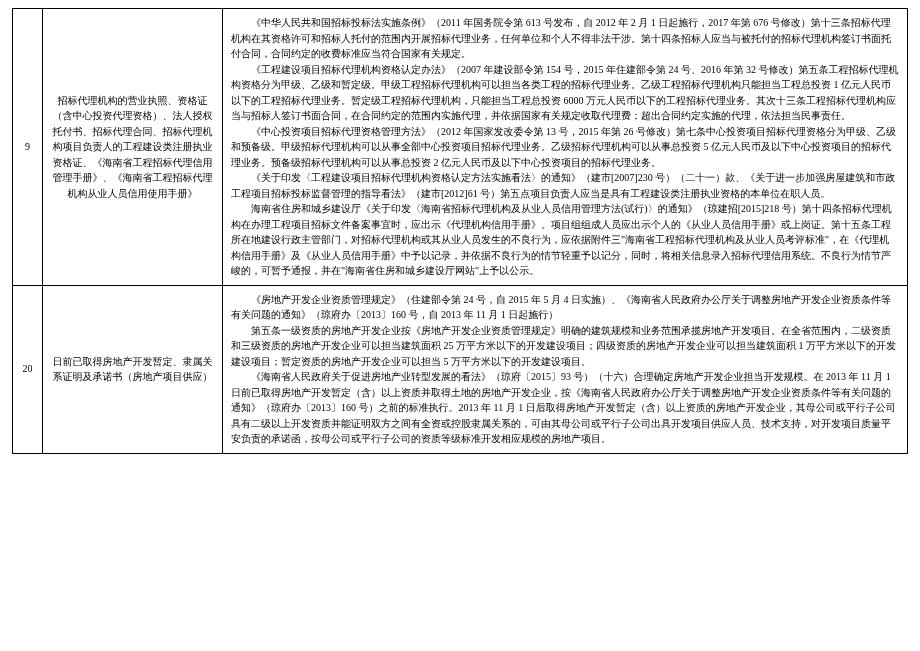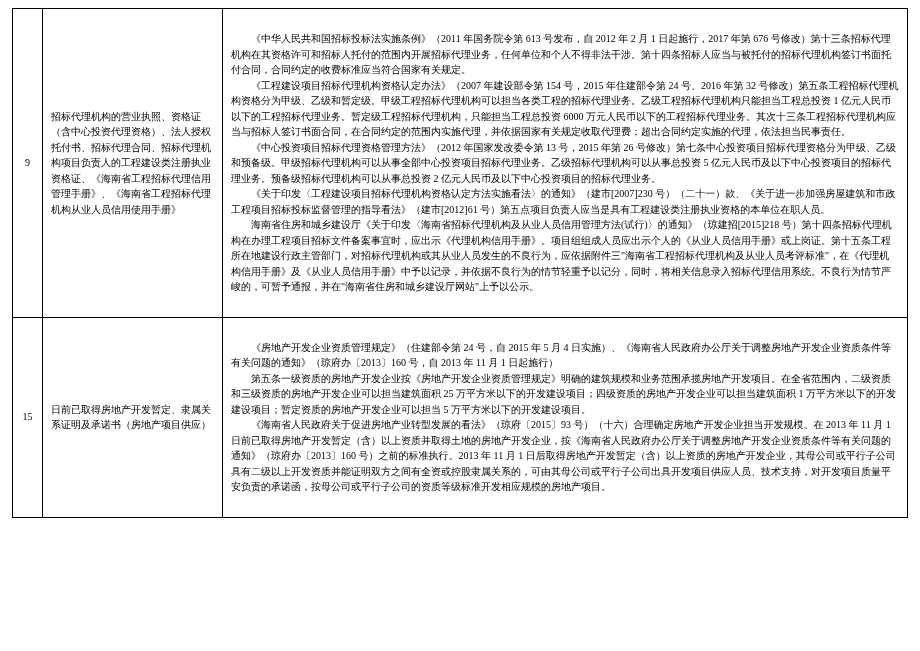--- a/index.html
+++ b/index.html
@@ -15,30 +15,30 @@
     box-sizing: border-box;
     padding: 8px 12px;
   }
   table.doc-table {
     width: 100%;
     border-collapse: collapse;
     table-layout: fixed;
   }
   table.doc-table td {
     border: 1px solid #000;
-    padding: 22px 8px;
+    padding: 6px 8px;
     vertical-align: middle;
     font-size: 10px;
     line-height: 1.55;
   }
   col.col-seq   { width: 30px; }
   col.col-title { width: 180px; }
   col.col-body  { }
   td.seq-cell   { text-align: center; }
-  td.title-cell { text-align: left; }
+  td.title-cell { text-align: center; }
   td.body-cell  { text-align: left; }
   td.body-cell p {
     margin: 0;
     text-indent: 2em;
   }
 </style>
 </head>
 <body>
 
 <div class="page">
@@ -54,21 +54,21 @@
         <td class="title-cell">招标代理机构的营业执照、资格证（含中心投资代理资格）、法人授权托付书、招标代理合同、招标代理机构项目负责人的工程建设类注册执业资格证、《海南省工程招标代理信用管理手册》、《海南省工程招标代理机构从业人员信用使用手册》</td>
         <td class="body-cell">
           <p>《中华人民共和国招标投标法实施条例》（2011 年国务院令第 613 号发布，自 2012 年 2 月 1 日起施行，2017 年第 676 号修改）第十三条招标代理机构在其资格许可和招标人托付的范围内开展招标代理业务，任何单位和个人不得非法干涉。第十四条招标人应当与被托付的招标代理机构签订书面托付合同，合同约定的收费标准应当符合国家有关规定。</p>
           <p>《工程建设项目招标代理机构资格认定办法》（2007 年建设部令第 154 号，2015 年住建部令第 24 号、2016 年第 32 号修改）第五条工程招标代理机构资格分为甲级、乙级和暂定级。甲级工程招标代理机构可以担当各类工程的招标代理业务。乙级工程招标代理机构只能担当工程总投资 1 亿元人民币以下的工程招标代理业务。暂定级工程招标代理机构，只能担当工程总投资 6000 万元人民币以下的工程招标代理业务。其次十三条工程招标代理机构应当与招标人签订书面合同，在合同约定的范围内实施代理，并依据国家有关规定收取代理费；超出合同约定实施的代理，依法担当民事责任。</p>
           <p>《中心投资项目招标代理资格管理方法》（2012 年国家发改委令第 13 号，2015 年第 26 号修改）第七条中心投资项目招标代理资格分为甲级、乙级和预备级。甲级招标代理机构可以从事全部中心投资项目招标代理业务。乙级招标代理机构可以从事总投资 5 亿元人民币及以下中心投资项目的招标代理业务。预备级招标代理机构可以从事总投资 2 亿元人民币及以下中心投资项目的招标代理业务。</p>
           <p>《关于印发〈工程建设项目招标代理机构资格认定方法实施看法〉的通知》（建市[2007]230 号）（二十一）款、《关于进一步加强房屋建筑和市政工程项目招标投标监督管理的指导看法》（建市[2012]61 号）第五点项目负责人应当是具有工程建设类注册执业资格的本单位在职人员。</p>
           <p>海南省住房和城乡建设厅《关于印发〈海南省招标代理机构及从业人员信用管理方法(试行)〉的通知》（琼建招[2015]218 号）第十四条招标代理机构在办理工程项目招标文件备案事宜时，应出示《代理机构信用手册》。项目组组成人员应出示个人的《从业人员信用手册》或上岗证。第十五条工程所在地建设行政主管部门，对招标代理机构或其从业人员发生的不良行为，应依据附件三"海南省工程招标代理机构及从业人员考评标准"，在《代理机构信用手册》及《从业人员信用手册》中予以记录，并依据不良行为的情节轻重予以记分，同时，将相关信息录入招标代理信用系统。不良行为情节严峻的，可暂予通报，并在"海南省住房和城乡建设厅网站"上予以公示。</p>
         </td>
       </tr>
       <tr>
-        <td class="seq-cell">15</td>
+        <td class="seq-cell">20</td>
         <td class="title-cell">日前已取得房地产开发暂定、隶属关系证明及承诺书（房地产项目供应）</td>
         <td class="body-cell">
           <p>《房地产开发企业资质管理规定》（住建部令第 24 号，自 2015 年 5 月 4 日实施）、《海南省人民政府办公厅关于调整房地产开发企业资质条件等有关问题的通知》（琼府办〔2013〕160 号，自 2013 年 11 月 1 日起施行）</p>
           <p>第五条一级资质的房地产开发企业按《房地产开发企业资质管理规定》明确的建筑规模和业务范围承揽房地产开发项目。在全省范围内，二级资质和三级资质的房地产开发企业可以担当建筑面积 25 万平方米以下的开发建设项目；四级资质的房地产开发企业可以担当建筑面积 1 万平方米以下的开发建设项目；暂定资质的房地产开发企业可以担当 5 万平方米以下的开发建设项目。</p>
           <p>《海南省人民政府关于促进房地产业转型发展的看法》（琼府〔2015〕93 号）（十六）合理确定房地产开发企业担当开发规模。在 2013 年 11 月 1 日前已取得房地产开发暂定（含）以上资质并取得土地的房地产开发企业，按《海南省人民政府办公厅关于调整房地产开发企业资质条件等有关问题的通知》（琼府办〔2013〕160 号）之前的标准执行。2013 年 11 月 1 日后取得房地产开发暂定（含）以上资质的房地产开发企业，其母公司或平行子公司具有二级以上开发资质并能证明双方之间有全资或控股隶属关系的，可由其母公司或平行子公司出具开发项目供应人员、技术支持，对开发项目质量平安负责的承诺函，按母公司或平行子公司的资质等级标准开发相应规模的房地产项目。</p>
         </td>
       </tr>
     </tbody>
   </table>
 </div>

